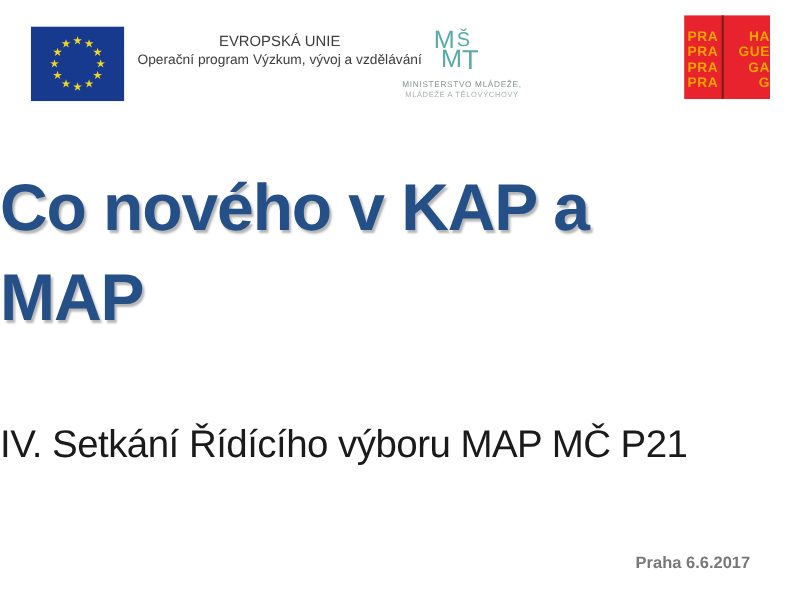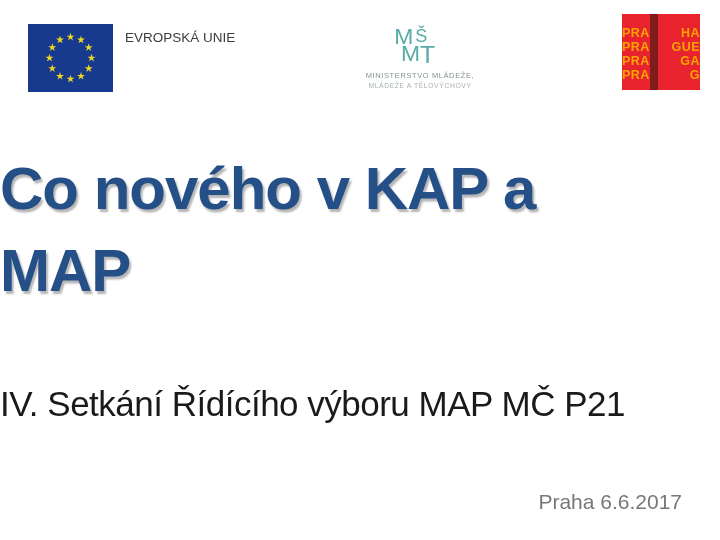--- a/index.html
+++ b/index.html
@@ -28,39 +28,39 @@
 
   .praha {
     position:absolute; left:622px; top:14px; width:78px; height:76px;
     background:var(--praha_red, #e8232d); display:flex; box-sizing:border-box;
   }
   .praha-col { padding-top:12px; box-sizing:border-box; }
   .praha-col div {
     font-size:12.5px; font-weight:bold; line-height:14px; letter-spacing:0.5px;
     color:var(--praha_yellow, #f7a600);
   }
-  .praha-left  { width:36px; text-align:right; padding-right:3px; border-right:8px solid #7f1d1d; }
+  .praha-left  { width:36px; text-align:right; padding-right:3px; border-right:2px solid #7f1d1d; }
   .praha-right { flex:1; text-align:right; padding-left:3px; }
 
   
   .title {
     position:absolute; top:148px; left:0; width:720px; margin:0;
     font-size:60px; font-weight:bold; line-height:82px;
     color:var(--title_blue, #254f87);
     text-shadow:2px 3px 2px rgba(90,90,90,0.45);
     letter-spacing:-1px;
   }
   .subtitle {
     position:absolute; top:384px; left:0; width:652px; margin:0;
     text-align:left; font-size:35px; font-weight:normal; letter-spacing:-0.5px;
     color:var(--subtitle_black, #1a1a1a);
   }
   .date {
-    position:absolute; top:490px; right:38px;
-    font-size:21px; color:var(--date_gray, #787878);
+    position:absolute; top:503px; right:38px;
+    font-size:15px; color:var(--date_gray, #787878);font-weight:bold;
   }
 </style>
 </head>
 <body>
 
 <div class="slide">
 
   <div class="eu-block">
     <svg class="eu-flag" viewBox="0 0 85 68" xmlns="http://www.w3.org/2000/svg">
       <defs>
@@ -77,20 +77,21 @@
         <use href="#star" transform="translate(42.5,55)"></use>
         <use href="#star" transform="translate(32,52.2)"></use>
         <use href="#star" transform="translate(24.3,44.5)"></use>
         <use href="#star" transform="translate(21.5,34)"></use>
         <use href="#star" transform="translate(24.3,23.5)"></use>
         <use href="#star" transform="translate(32,15.8)"></use>
       </g>
     </svg>
     <div class="eu-text">
       <div class="l1">EVROPSKÁ UNIE</div>
+      <div class="l3">Operační program Výzkum, vývoj a vzdělávání</div>
     </div>
   </div>
 
   <div class="msmt">
     <svg class="msmt-monogram" viewBox="0 0 56 44" xmlns="http://www.w3.org/2000/svg">
       <text x="1" y="21" font-size="24">M</text>
       <text x="23" y="19" font-size="19">Š</text>
       <text x="8" y="39" font-size="24">M</text>
       <text x="28" y="41" font-size="26">T</text>
     </svg>

